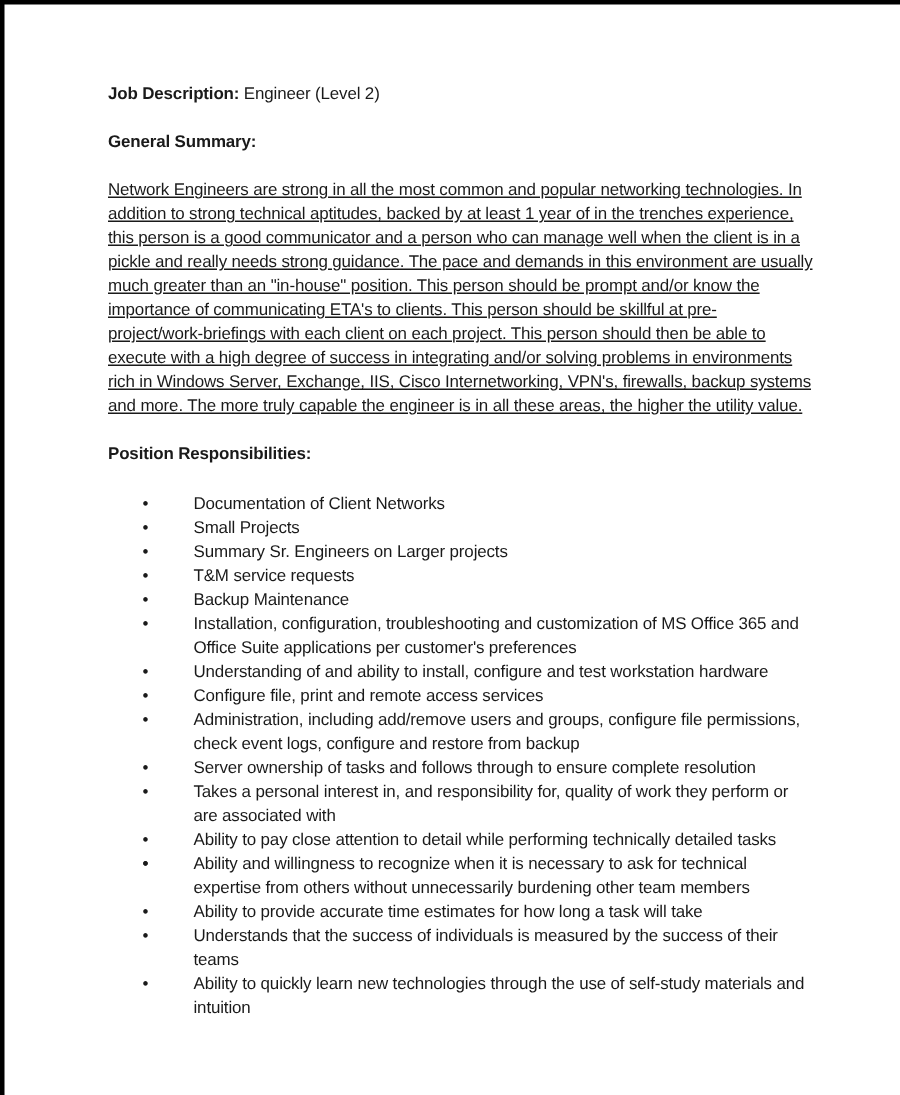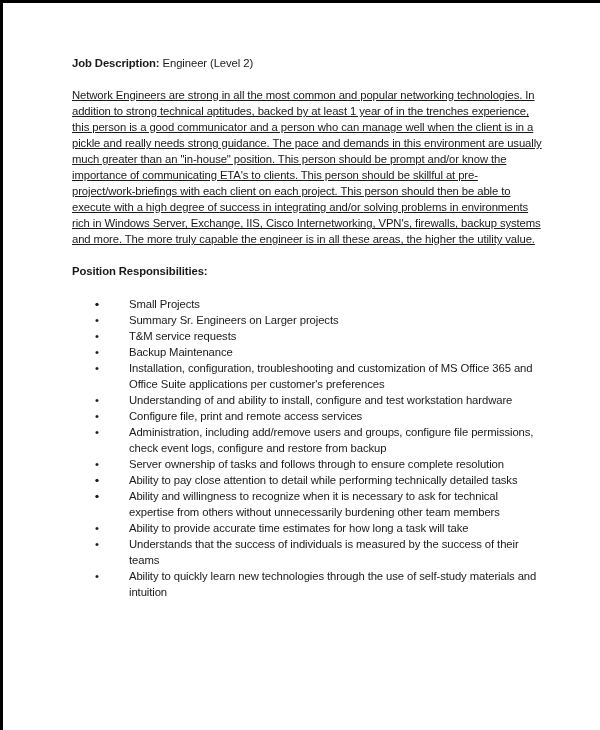--- a/index.html
+++ b/index.html
@@ -32,44 +32,45 @@
       width: 10px; text-align: center;
     }
   </style>
 </head>
 <body>
 
 <div class="page">
   <div class="content">
     <p class="line-title"><span class="bold">Job Description:</span><span> Engineer (Level 2)</span></p>
 
+    <p class="heading">General Summary:</p>
     <p class="summary">Network Engineers are strong in all the most common and popular networking technologies.  In
 addition to strong technical aptitudes, backed by at least 1 year of in the trenches experience,
 this person is a good communicator and a person who can manage well when the client is in a
 pickle and really needs strong guidance.  The pace and demands in this environment are usually
 much greater than an "in-house" position.  This person should be prompt and/or know the
 importance of communicating ETA's to clients.  This person should be skillful at pre-
 project/work-briefings with each client on each project.  This person should then be able to
 execute with a high degree of success in integrating and/or solving problems in environments
 rich in Windows Server, Exchange, IIS, Cisco Internetworking, VPN's, firewalls, backup systems
 and more.  The more truly capable the engineer is in all these areas, the higher the utility value.</p>
 
     <p class="heading">Position Responsibilities:</p>
     <ul class="resp-list" id="resp-list">
-        <li class="resp-item"><span class="bullet">•</span></li>
+        <li class="resp-item"><span class="bullet">•</span><span>Documentation of Client Networks</span></li>
         <li class="resp-item"><span class="bullet">•</span><span>Small Projects</span></li>
         <li class="resp-item"><span class="bullet">•</span><span>Summary Sr. Engineers on Larger projects</span></li>
         <li class="resp-item"><span class="bullet">•</span><span>T&amp;M service requests</span></li>
         <li class="resp-item"><span class="bullet">•</span><span>Backup Maintenance</span></li>
         <li class="resp-item"><span class="bullet">•</span><span>Installation, configuration, troubleshooting and customization of MS Office 365 and Office Suite applications per customer's preferences</span></li>
         <li class="resp-item"><span class="bullet">•</span><span>Understanding of and ability to install, configure and test workstation hardware</span></li>
         <li class="resp-item"><span class="bullet">•</span><span>Configure file, print and remote access services</span></li>
         <li class="resp-item"><span class="bullet">•</span><span>Administration, including add/remove users and groups, configure file permissions, check event logs, configure and restore from backup</span></li>
         <li class="resp-item"><span class="bullet">•</span><span>Server ownership of tasks and follows through to ensure complete resolution</span></li>
-        <li class="resp-item"><span class="bullet">•</span></li>
+        <li class="resp-item"><span class="bullet">•</span><span>Takes a personal interest in, and responsibility for, quality of work they perform or are associated with</span></li>
         <li class="resp-item"><span class="bullet">•</span><span>Ability to pay close attention to detail while performing technically detailed tasks</span></li>
         <li class="resp-item"><span class="bullet">•</span></li>
         <li class="resp-item"><span class="bullet">•</span><span>Ability and willingness to recognize when it is necessary to ask for technical expertise from others without unnecessarily burdening other team members</span></li>
         <li class="resp-item"><span class="bullet">•</span><span>Ability to provide accurate time estimates for how long a task will take</span></li>
         <li class="resp-item"><span class="bullet">•</span><span>Understands that the success of individuals is measured by the success of their teams</span></li>
         <li class="resp-item"><span class="bullet">•</span><span>Ability to quickly learn new technologies through the use of self-study materials and intuition</span></li>
       </ul>
   </div>
 </div>
 

